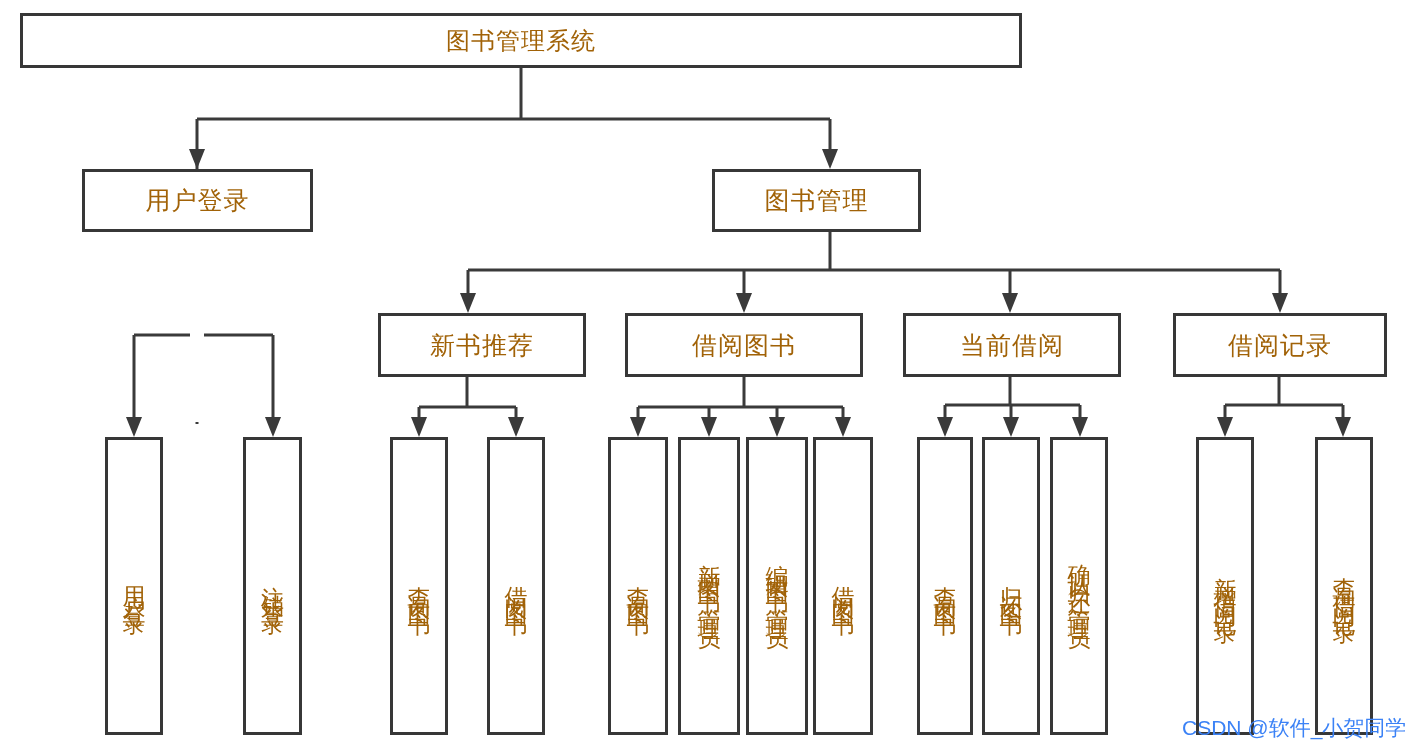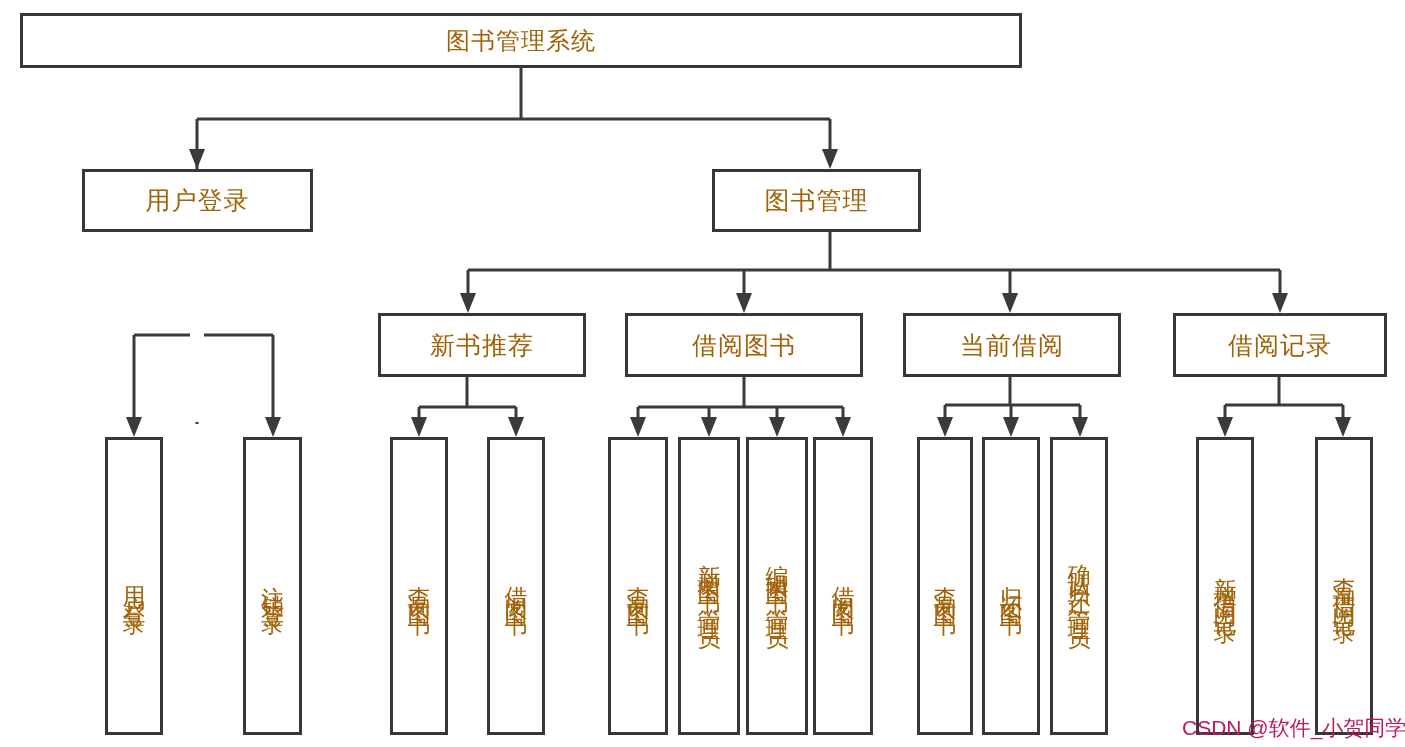--- a/index.html
+++ b/index.html
@@ -37,21 +37,21 @@
     text-orientation: mixed;
     font-size: 23px;
     letter-spacing: 9px;
     line-height: 1;
   }
   .watermark {
     position: absolute;
     left: 1182px;
     top: 714px;
     font-size: 21px;
-    color: #be185d;
+    color: #3b82f6;
     white-space: nowrap;
     z-index: 5;
   }
 </style>
 </head>
 <body>
 
 <div id="canvas">
 
   <svg class="connectors" viewBox="0 0 1405 747" xmlns="http://www.w3.org/2000/svg">

